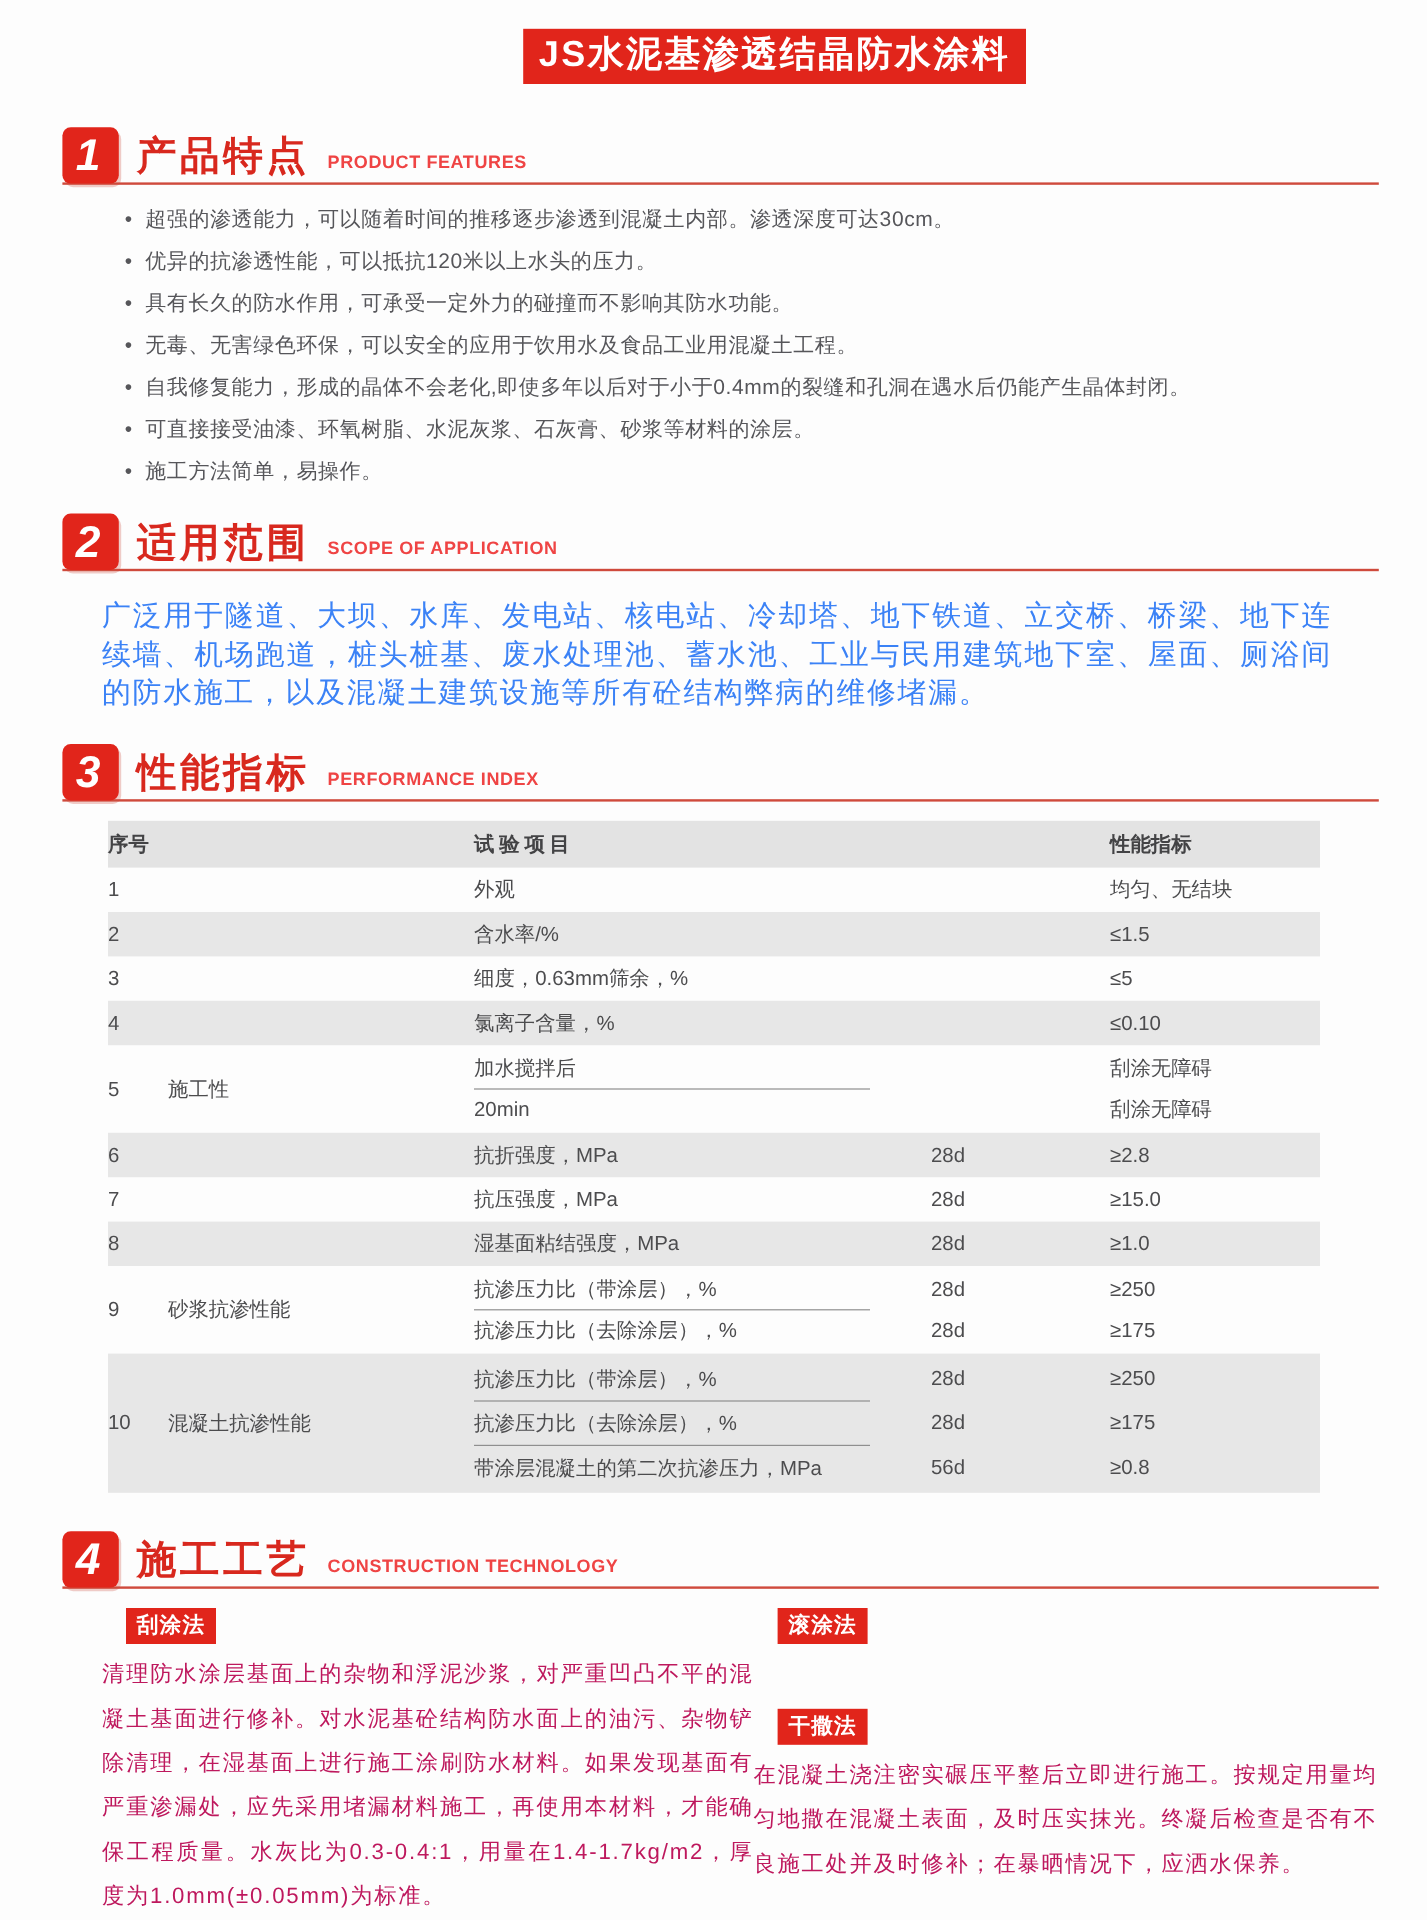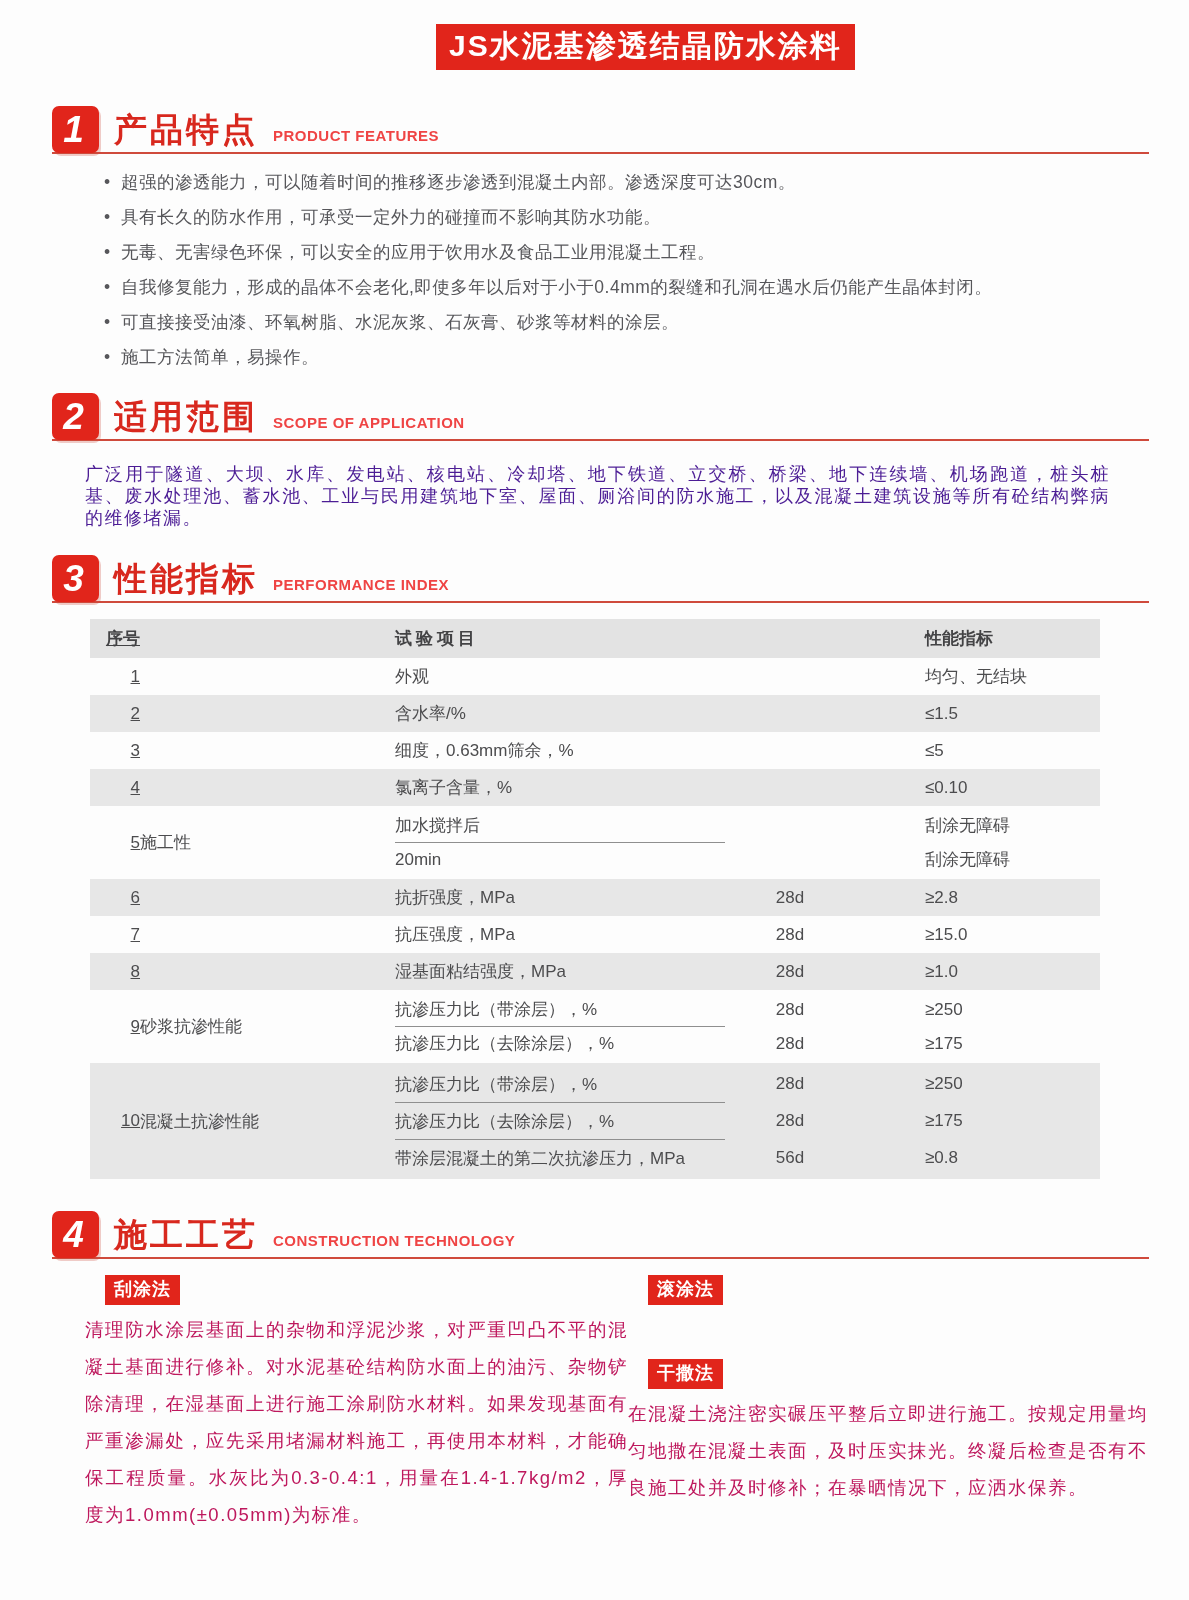--- a/index.html
+++ b/index.html
@@ -47,30 +47,30 @@
   .features li {
     font-size:17.5px; color:#56565a; line-height:22px;
     margin-bottom:13px; padding-left:17px; position:relative;
     letter-spacing:.5px;
   }
   .features li::before { content:"•"; position:absolute; left:0; top:0; color:#56565a; }
 
   
   .scope {
     margin:22px 0 0 33px; max-width:1025px;
-    font-size:18px; line-height:22px; color:#4c1d95; letter-spacing:1.5px;
+    font-size:24px; line-height:32px; color:#3b82f6; letter-spacing:1.5px;
     text-align:justify;
   }
 
   
   .ptable { margin:16px 0 0 38px; width:1010px; font-size:17px; color:#4c4c4e; }
   .prow { display:flex; align-items:center; min-height:37px; }
   .prow.gray { background:#e7e7e7; }
   .prow.head { background:#e3e3e3; font-weight:bold; color:#434345; height:39px; }
-  .c-no  { width:50px; text-align:right; flex-shrink:0;text-decoration:underline; }
+  .c-no  { width:50px; text-align:left; flex-shrink:0; }
   .c-cat { width:225px; flex-shrink:0; }
   .c-sub { flex:1; }
   .subrow { display:flex; align-items:center; height:36px;justify-content:center; }
   .row5 .subrow, .row9 .subrow { height:33px; }
   .c-item { width:345px; padding-left:30px; flex-shrink:0; }
   .head .c-item { letter-spacing:4px; }
   .c-age { width:160px; text-align:center; flex-shrink:0; }
   .c-val { width:240px; padding-left:55px; flex-shrink:0; }
   .subdivider { height:1px; background:#8f8f8f; margin-left:30px; width:330px; }
   .multi { padding:3px 0; }
@@ -99,20 +99,21 @@
 
 <div class="content">
 
   <div class="sec-header mt-s1">
     <div class="sec-num">1</div>
     <div class="sec-title">产品特点</div>
     <div class="sec-sub">PRODUCT FEATURES</div>
   </div>
   <ul class="features" id="features-list">
       <li>超强的渗透能力，可以随着时间的推移逐步渗透到混凝土内部。渗透深度可达30cm。</li>
+      <li>优异的抗渗透性能，可以抵抗120米以上水头的压力。</li>
       <li>具有长久的防水作用，可承受一定外力的碰撞而不影响其防水功能。</li>
       <li>无毒、无害绿色环保，可以安全的应用于饮用水及食品工业用混凝土工程。</li>
       <li>自我修复能力，形成的晶体不会老化,即使多年以后对于小于0.4mm的裂缝和孔洞在遇水后仍能产生晶体封闭。</li>
       <li>可直接接受油漆、环氧树脂、水泥灰浆、石灰膏、砂浆等材料的涂层。</li>
       <li>施工方法简单，易操作。</li>
     </ul>
 
   <div class="sec-header mt-s2">
     <div class="sec-num">2</div>
     <div class="sec-title">适用范围</div>

